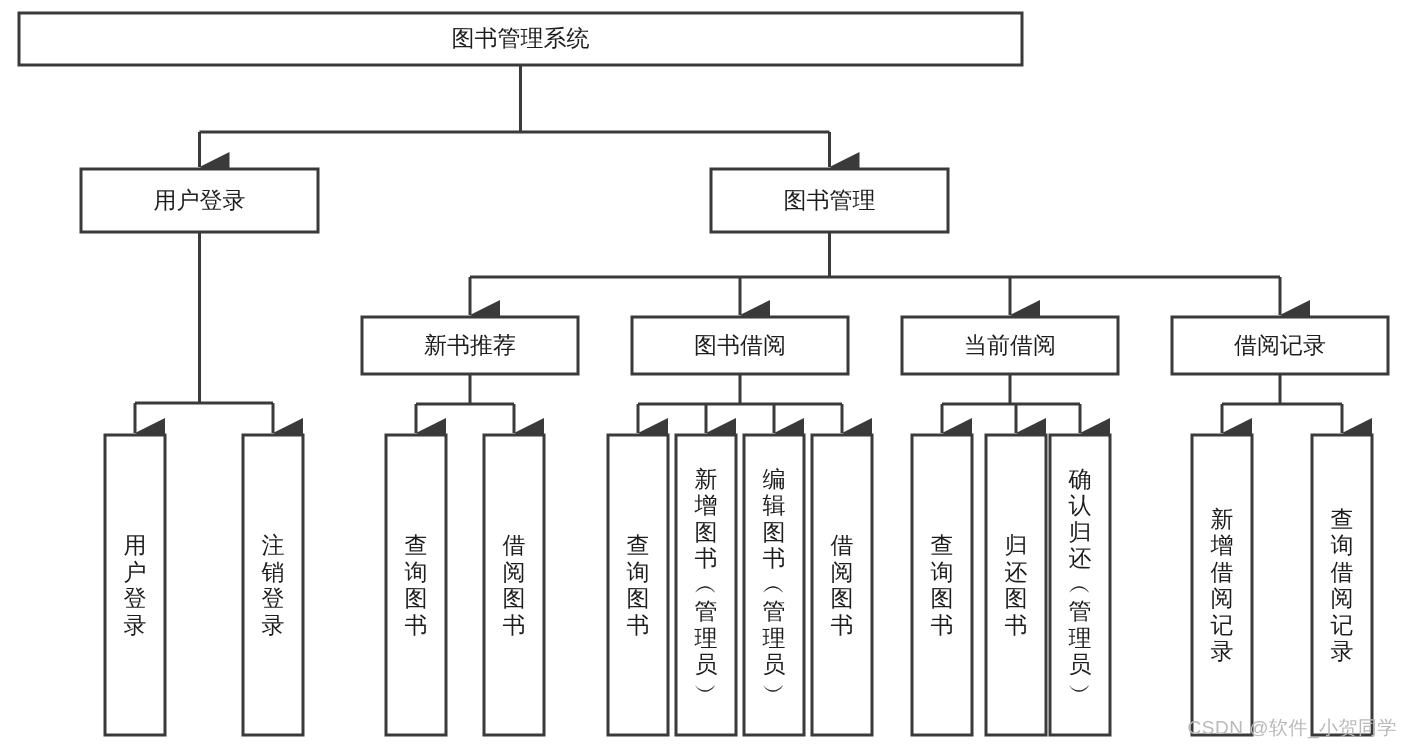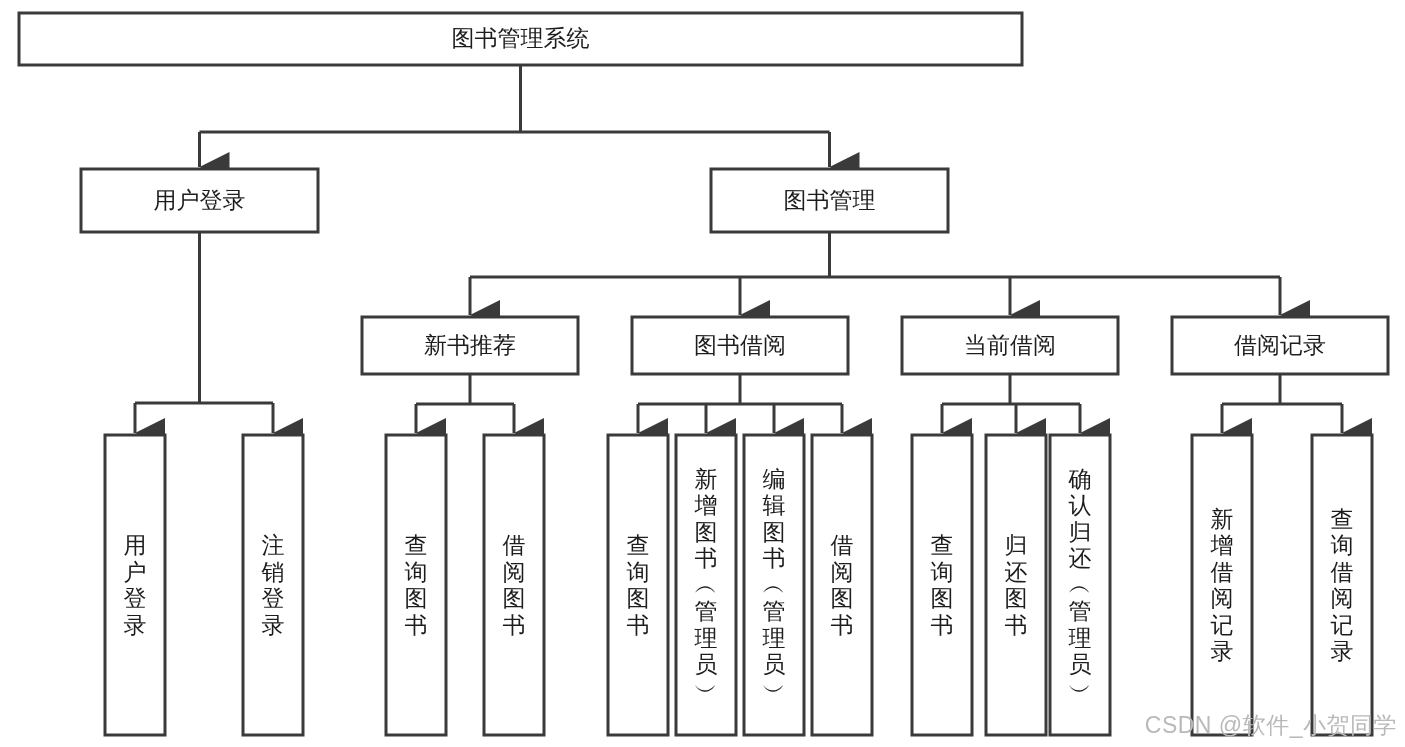--- a/index.html
+++ b/index.html
@@ -50,21 +50,21 @@
     font-family: "Liberation Sans", "DejaVu Sans", sans-serif;
     font-size: 23px;
     fill: #1d1d1d;
     text-anchor: middle;
   }
   .watermark {
     position: absolute;
     right: 8px;
     bottom: 6px;
     font-family: "Liberation Sans", "DejaVu Sans", sans-serif;
-    font-size: 23px;
+    font-size: 19px;
     color: #b9b9b9;
     letter-spacing: 0.5px;
     white-space: nowrap;
     pointer-events: none;
     margin-top: 28px;
   }
 </style>
 </head>
 <body>
 

